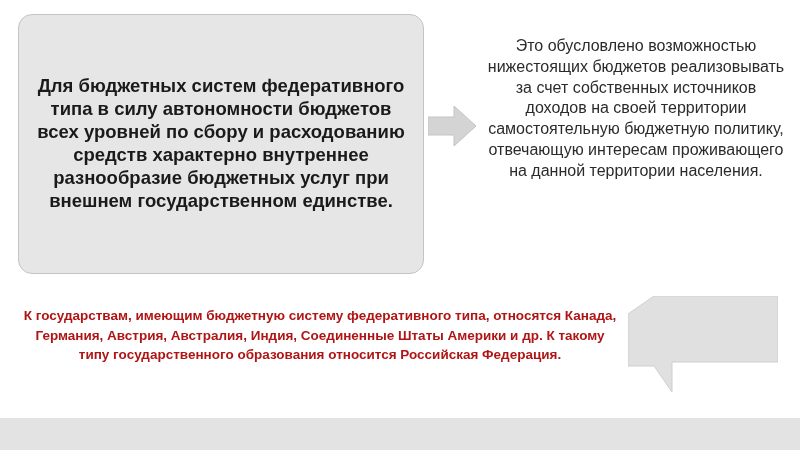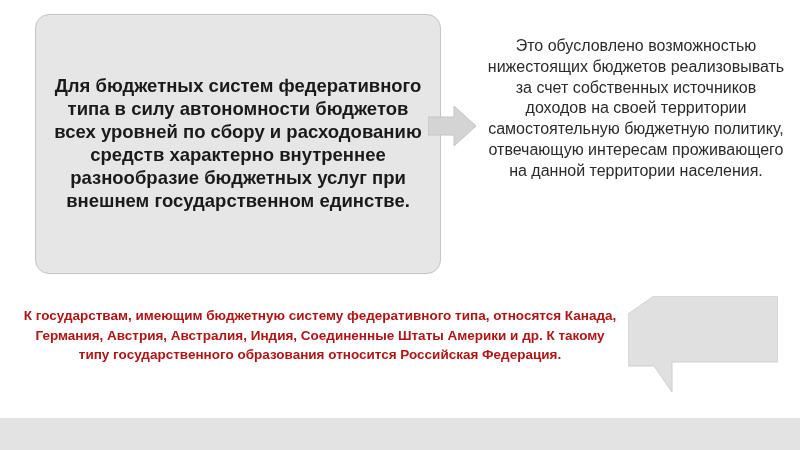--- a/index.html
+++ b/index.html
@@ -31,21 +31,20 @@
     top: 14px;
     width: 406px;
     height: 260px;
     background: #e6e6e6;
     border: 1px solid #c4c4c4;
     border-radius: 14px;
     box-sizing: border-box;
     display: flex;
     align-items: center;
     justify-content: center;
-    margin-left: 17px;
   }
   #main-box-text {
     font-weight: bold;
     font-size: 18.5px;
     line-height: 1.24;
     color: #1a1a1a;
     text-align: center;
     padding: 4px 16px;
     box-sizing: border-box;
   }

